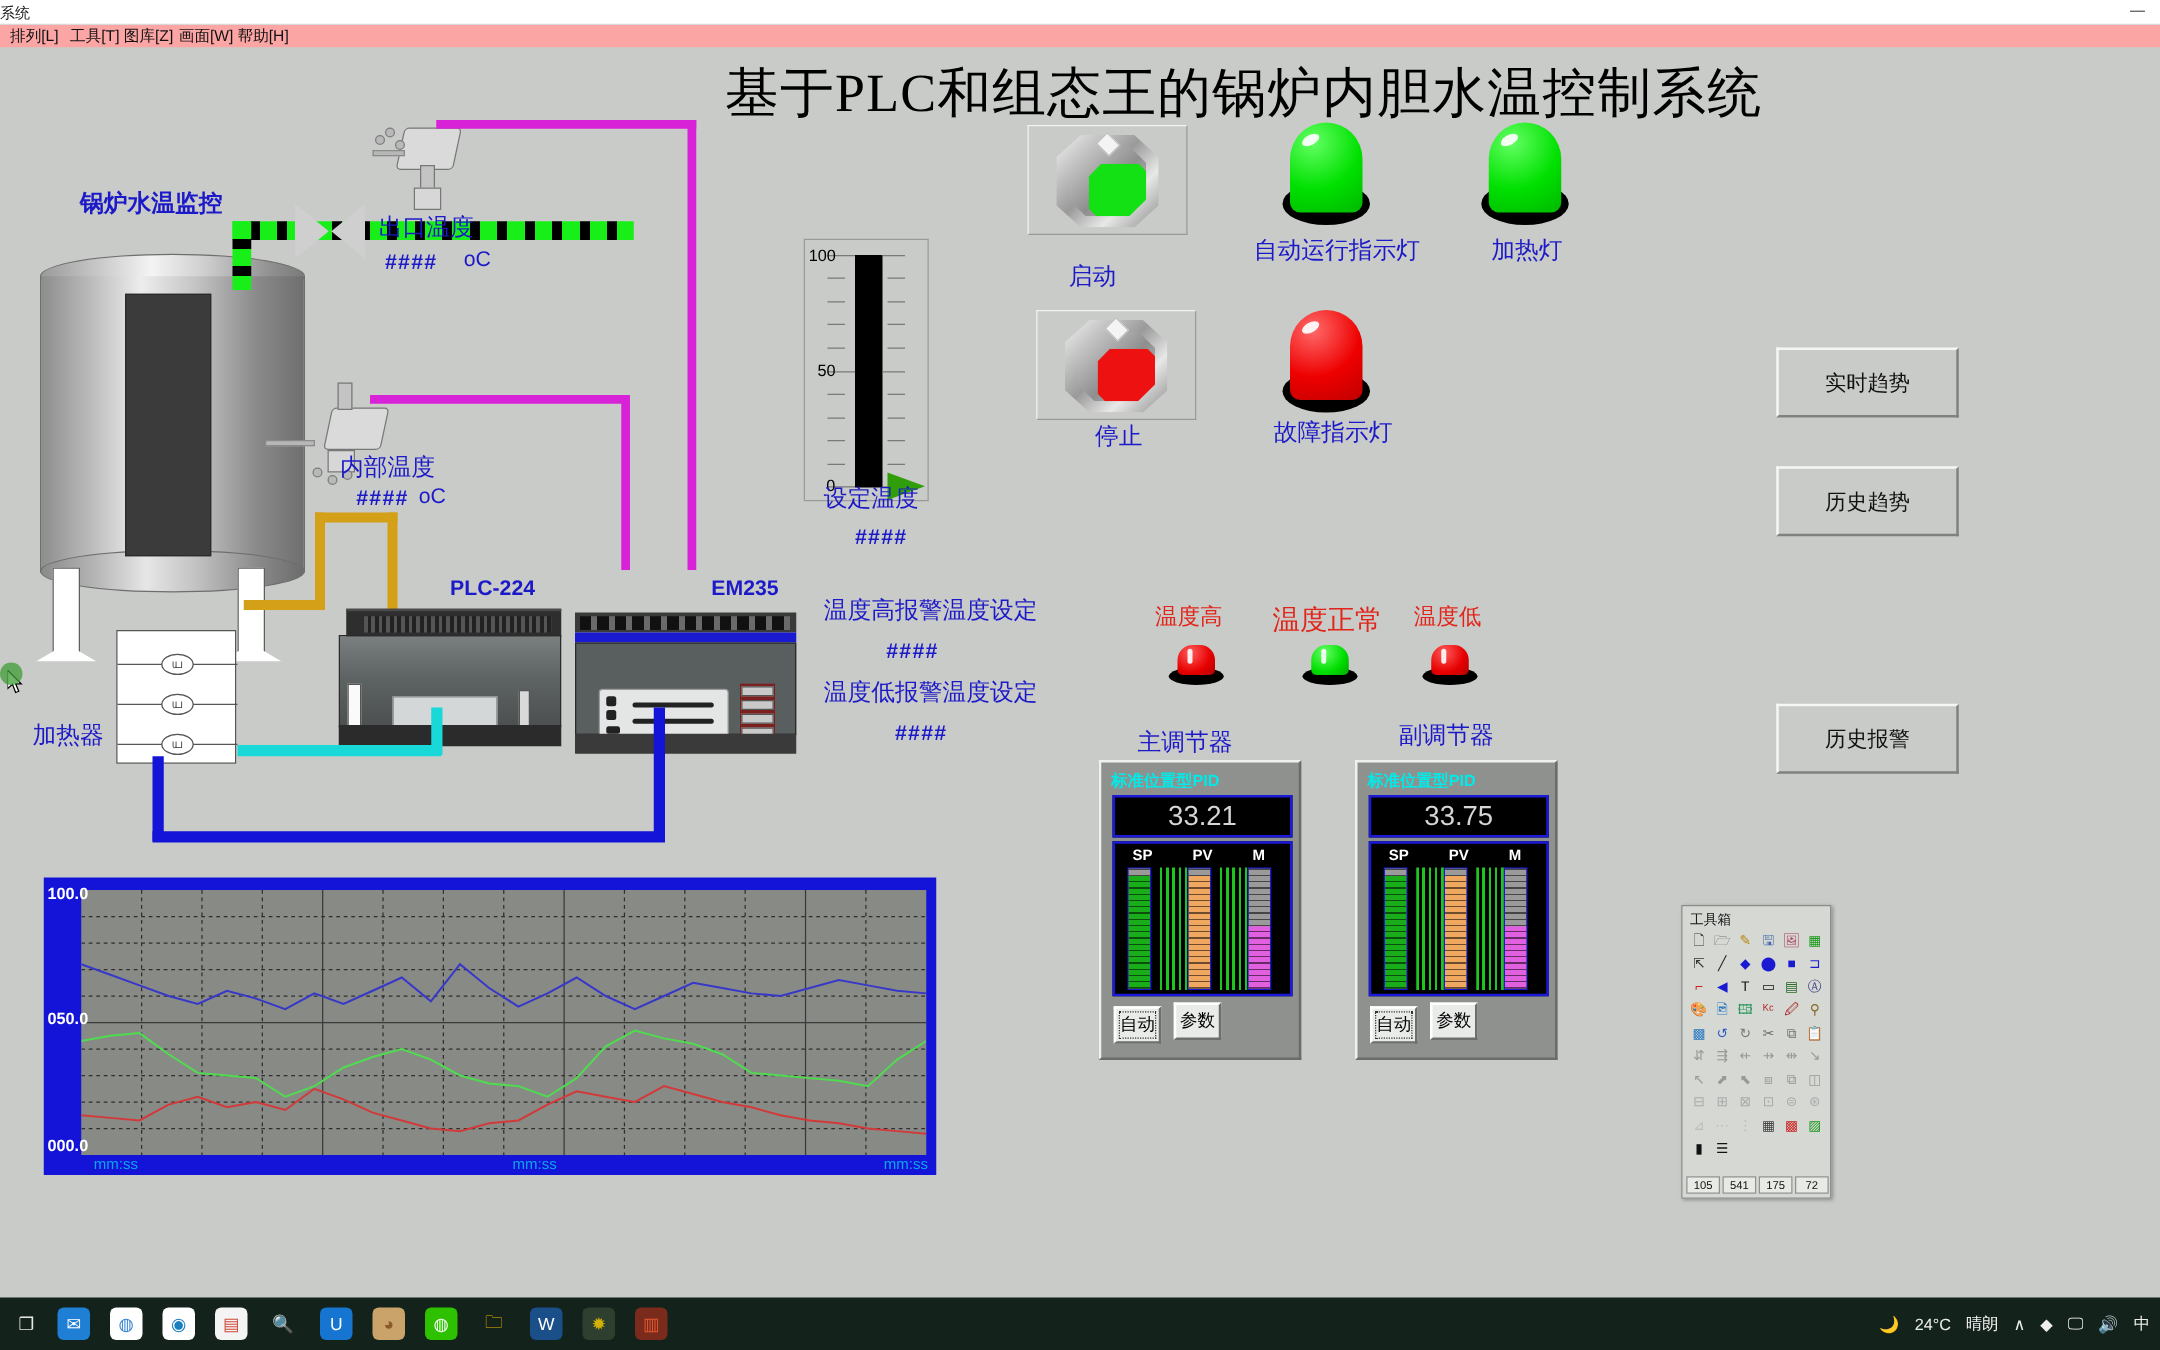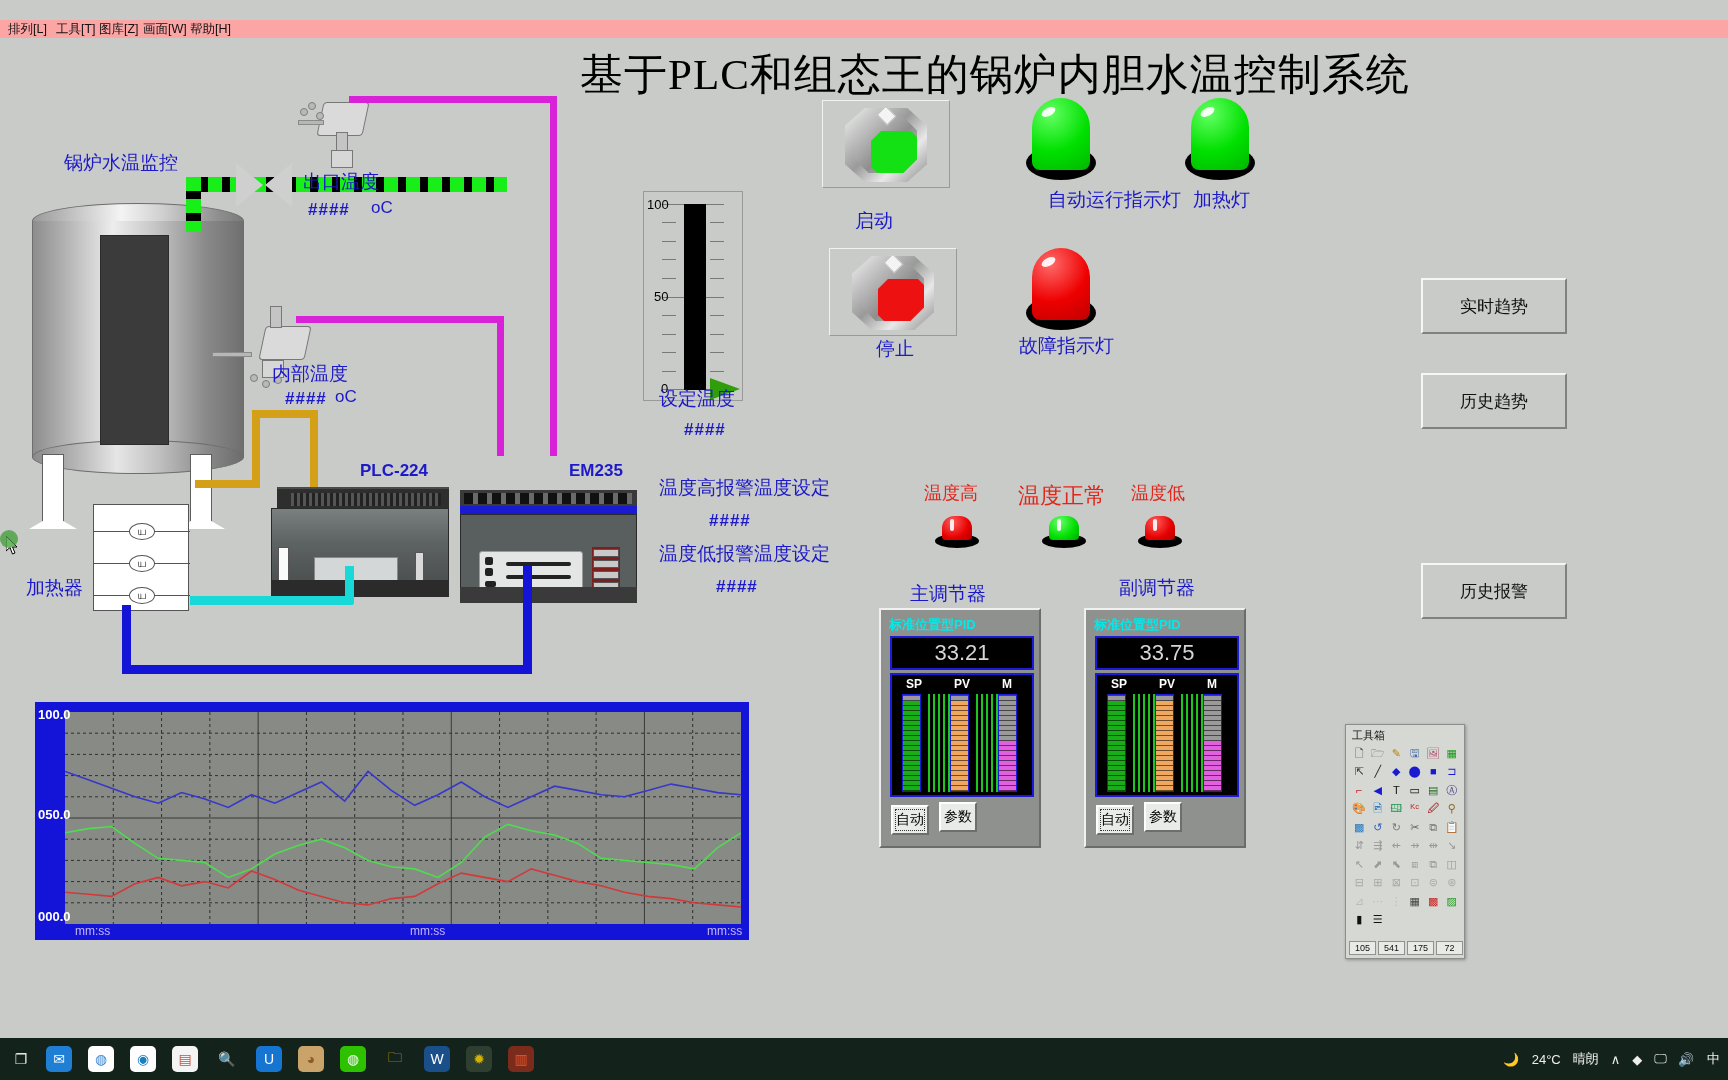--- a/index.html
+++ b/index.html
@@ -362,21 +362,21 @@
     background: #1414d8; padding: 0;
   }
   .trend-plot {
     position: absolute; left: 30px; top: 10px; width: 676px; height: 212px;
     background: #888a86; overflow: hidden;
   }
   .trend-ylab {
     position: absolute; left: 3px; color: #fff; font-size: 13px; font-weight: bold;
   }
   .trend-xlab {
-    position: absolute; bottom: 2px; color: #c4b5fd; font-size: 12px;
+    position: absolute; bottom: 2px; color: #0ea5e9; font-size: 12px;
   }
 
   
   .toolbox {
     position: absolute; left: 1345px; top: 686px; width: 120px; height: 235px;
     background: #d6d8d4; border: 1px solid #8b8e8b;
     box-shadow: 1px 1px 3px rgba(0,0,0,.3);
   }
   .toolbox-title {
     position: absolute; left: 6px; top: 3px; font-size: 11px; color: #111;
@@ -418,20 +418,24 @@
     font-size: 14px; color: #fff; cursor: pointer;
   }
   .tray { position: absolute; right: 8px; top: 0; height: 42px;
     display: flex; align-items: center; gap: 12px; color: #eee; font-size: 13px; }
 </style>
 </head>
 <body>
 
 <div id="root">
 
+  <div class="titlebar">
+    <span class="apptitle" style="left:0px;">系统</span>
+    <span class="wbtns">—</span>
+  </div>
 
   <div class="menubar">
     <span class="menu-item" style="left:8px">排列[L]</span>
     <span class="menu-item" style="left:56px">工具[T]</span>
     <span class="menu-item" style="left:99px">图库[Z]</span>
     <span class="menu-item" style="left:143px">画面[W]</span>
     <span class="menu-item" style="left:190px">帮助[H]</span>
   </div>
 
   <div class="canvas">
@@ -440,21 +444,21 @@
 
     <div class="tank-top"></div>
     <div class="tank-body"></div>
     <div class="tank-bottom"></div>
     <div class="tank-window"></div>
     <div class="leg leg-a"></div>
     <div class="leg leg-b"></div>
     <div class="foot foot-a"></div>
     <div class="foot foot-b"></div>
 
-    <div class="lbl" style="left:64px; top:112px; font-size:19px;">锅炉水温监控</div>
+    <div class="lbl" style="left:64px; top:112px; font-size:19px;font-weight:bold;">锅炉水温监控</div>
 
     <div class="pipe-green-h"></div>
     <div class="pipe-green-v"></div>
     <div class="valve">
       <div class="tri tL"></div>
         <div class="tri tR"></div>
     </div>
 
     <div class="sensor" style="left:298px; top:62px; width:70px; height:58px;">
       <div class="head" style="left:22px; top:2px;"></div>
@@ -601,21 +605,21 @@
         </div>
       <div class="pb-hl"></div>
     </div>
     <div class="lbl" style="left:876px; top:298px; font-size:19px;">停止</div>
 
     <div class="dome" style="left:1026px; top:60px;">
       <div class="shadow"></div>
         <div class="cap green"></div>
         <div class="glint"></div>
     </div>
-    <div class="lbl" style="left:1003px; top:149px; font-size:19px;margin-left:45px;">自动运行指示灯</div>
+    <div class="lbl" style="left:1003px; top:149px; font-size:19px;">自动运行指示灯</div>
 
     <div class="dome" style="left:1185px; top:60px;">
       <div class="shadow"></div>
         <div class="cap green"></div>
         <div class="glint"></div>
     </div>
     <div class="lbl" style="left:1193px; top:149px; font-size:19px;">加热灯</div>
 
     <div class="dome" style="left:1026px; top:210px;">
       <div class="shadow"></div>

